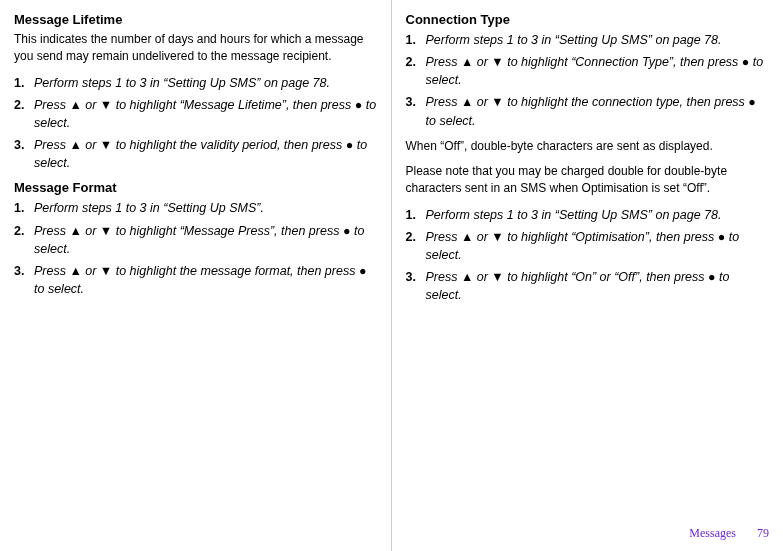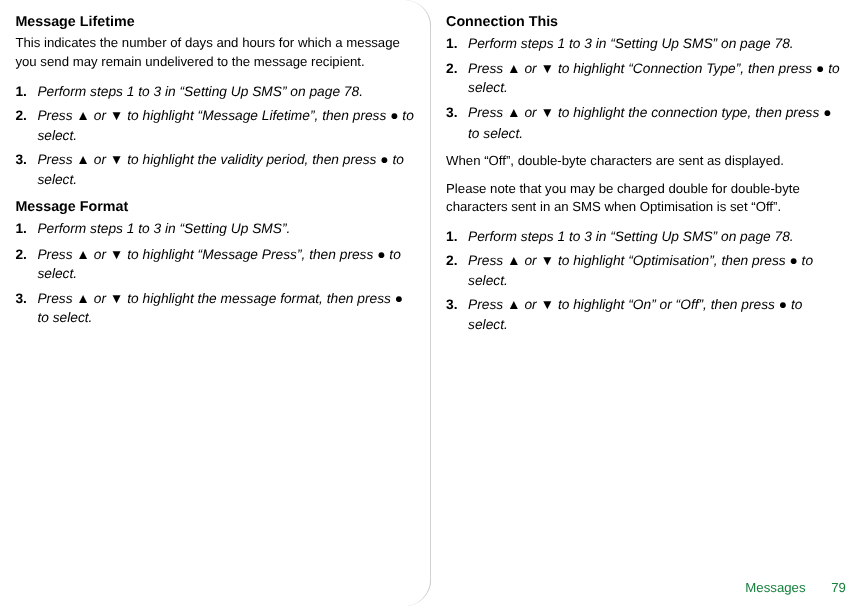--- a/index.html
+++ b/index.html
@@ -9,21 +9,20 @@
       font-family: Arial, Helvetica, sans-serif;
       font-size: 13px;
       color: #000;
       background: #fff;
       display: flex;
       overflow: hidden;
     }
     .column {
       width: 50%;
       padding: 12px 14px 0 14px;
-      border-radius: 24px;
     }
     .column-left {
       border-right: 1px solid #ccc;
     }
     .section-title {
       font-weight: bold;
       font-size: 13px;
       margin-bottom: 4px;
     }
     .section-body {
@@ -50,21 +49,22 @@
     }
     .numbered-list li .text {
       flex: 1;
       font-style: italic;
     }
     .page-footer {
       position: absolute;
       bottom: 10px;
       right: 14px;
       font-size: 12px;
-      color: #15803d;
+      color: #6d28d9;
+      font-family: Liberation Serif, serif;
     }
   </style>
 </head>
 <body>
 
 <div class="column column-left">
 
   <div>
     <div class="section-title">Message Lifetime</div>
     <div class="section-body">This indicates the number of days and hours for which a message you send may remain undelivered to the message recipient.</div>
@@ -99,21 +99,21 @@
         <span class="num">3.</span>
         <span class="text">Press ▲ or ▼ to highlight the message format, then press ● to select.</span>
       </li>
     </ol>
   </div>
 </div>
 
 <div class="column column-right">
 
   <div>
-    <div class="section-title">Connection This</div>
+    <div class="section-title">Connection Type</div>
     <ol class="numbered-list">
       <li>
         <span class="num">1.</span>
         <span class="text">Perform steps 1 to 3 in “Setting Up SMS” on page 78.</span>
       </li>
       <li>
         <span class="num">2.</span>
         <span class="text">Press ▲ or ▼ to highlight “Connection Type”, then press ● to select.</span>
       </li>
       <li>

